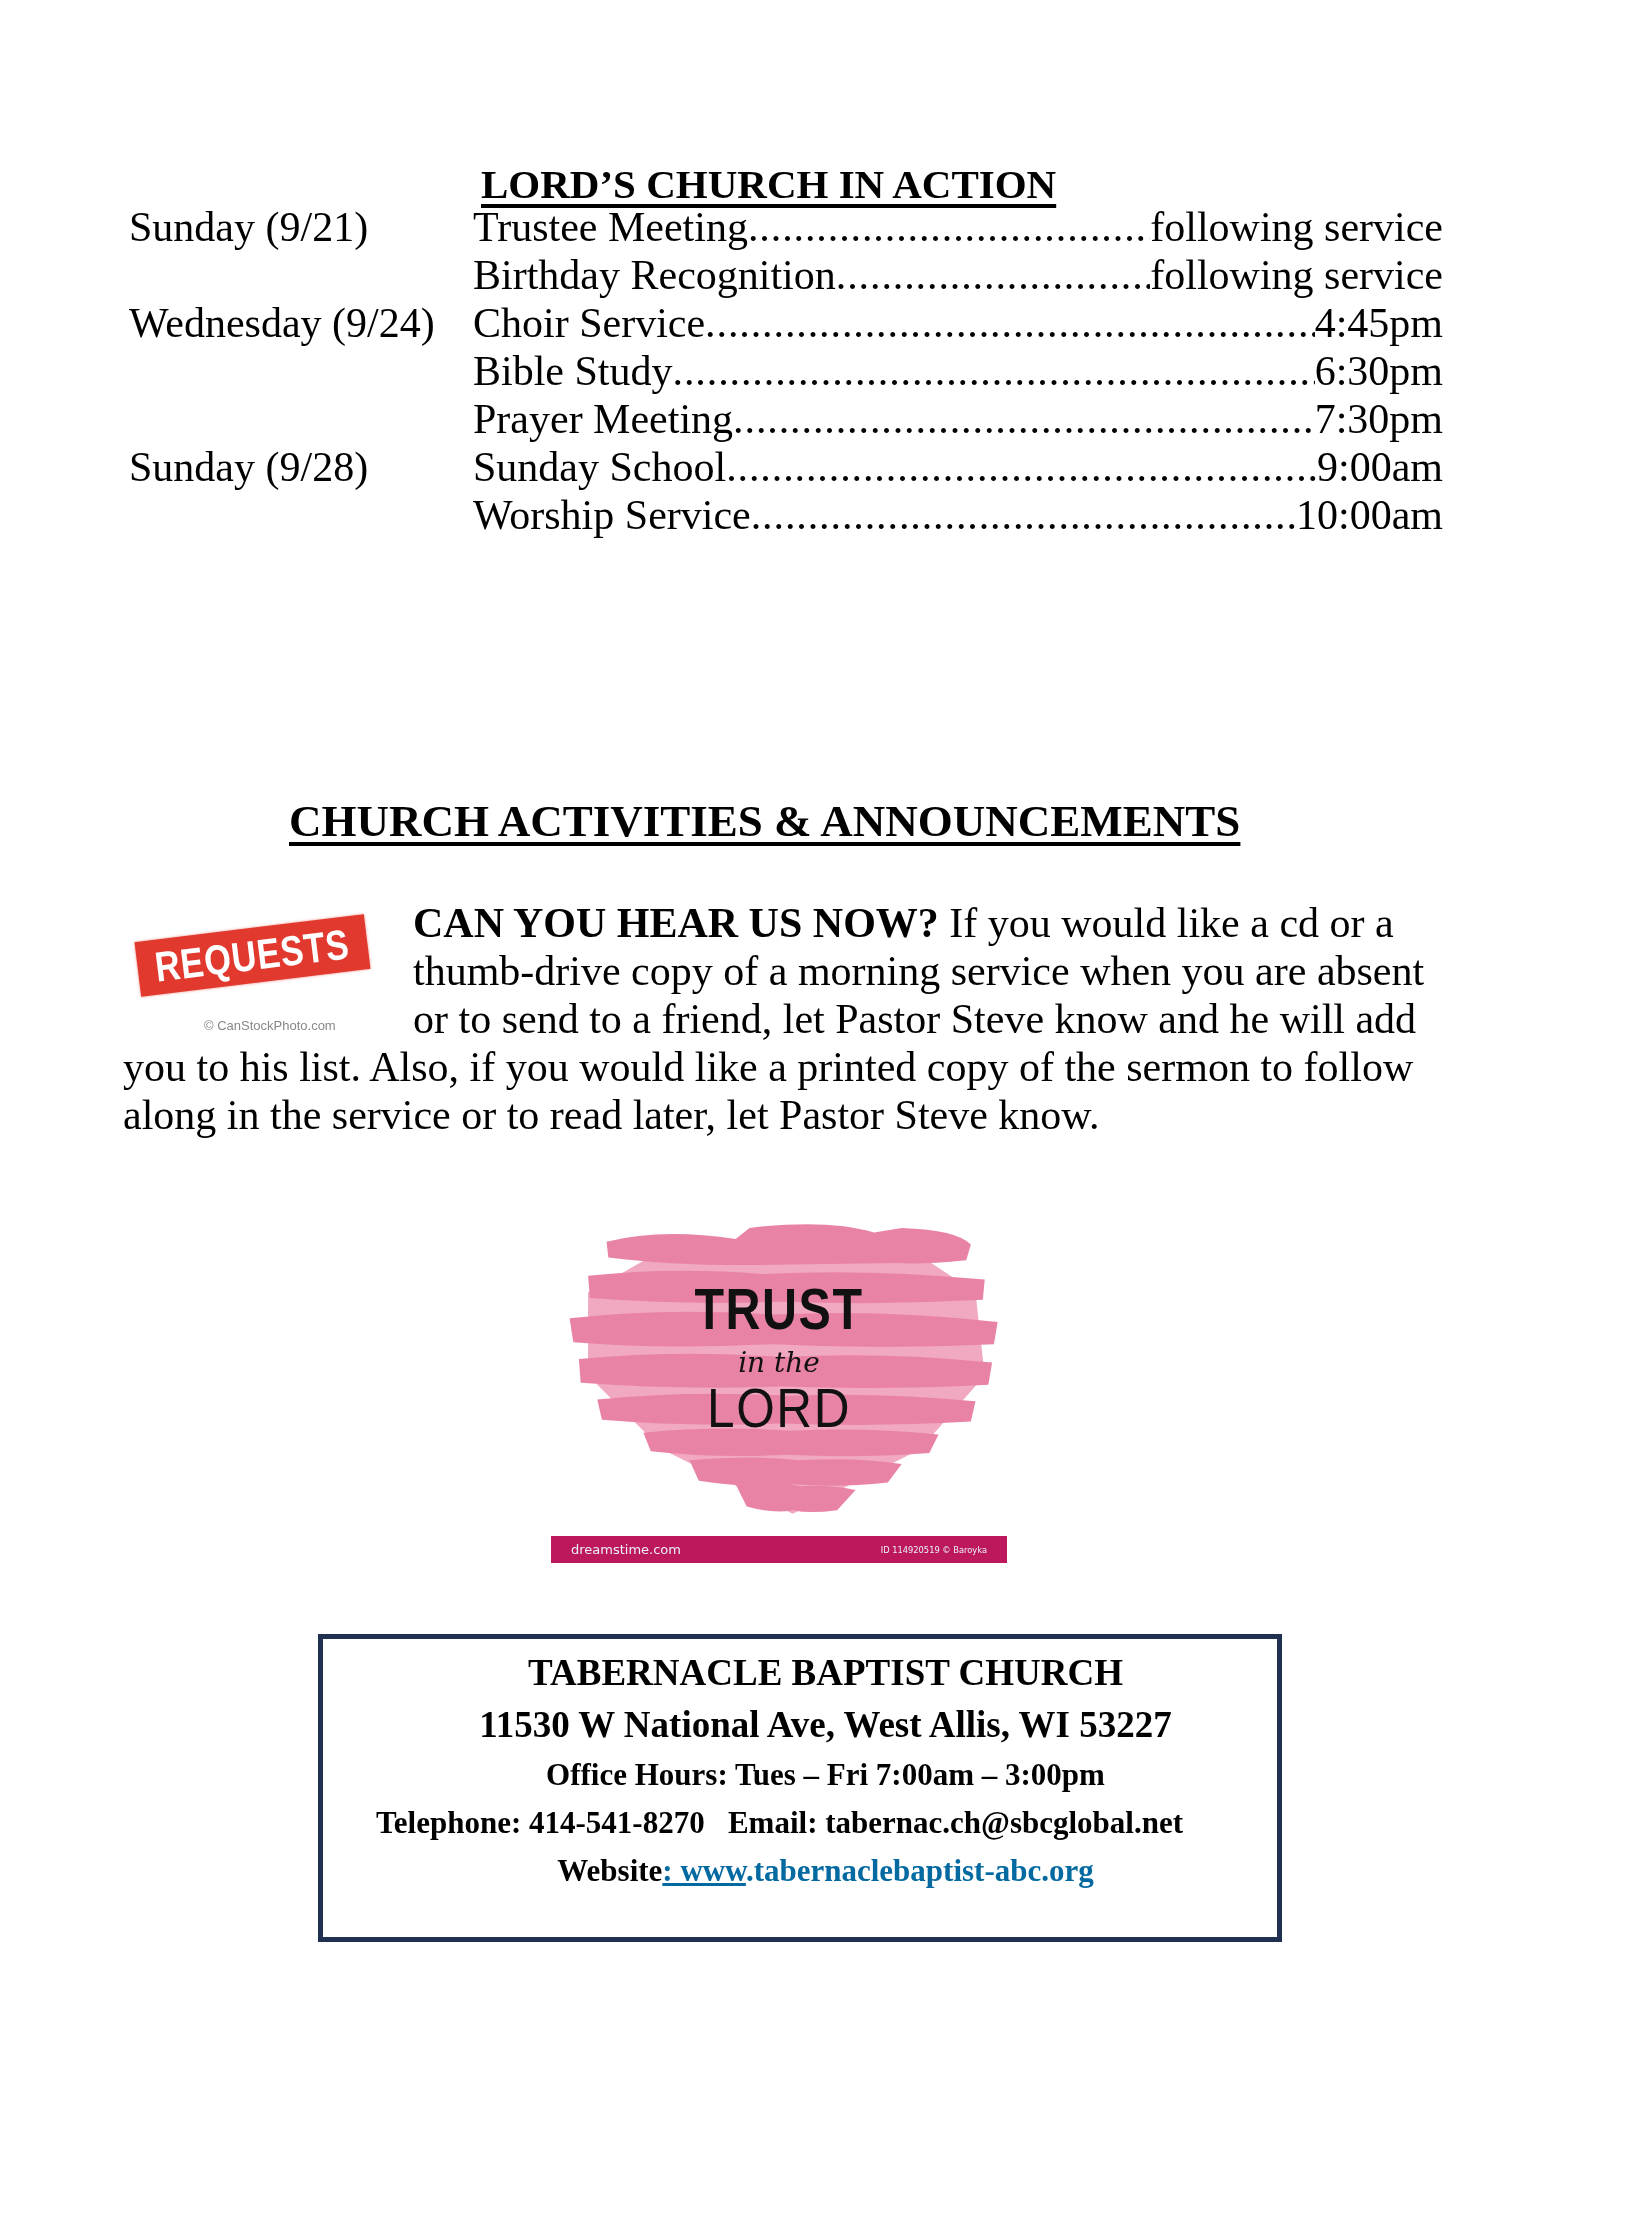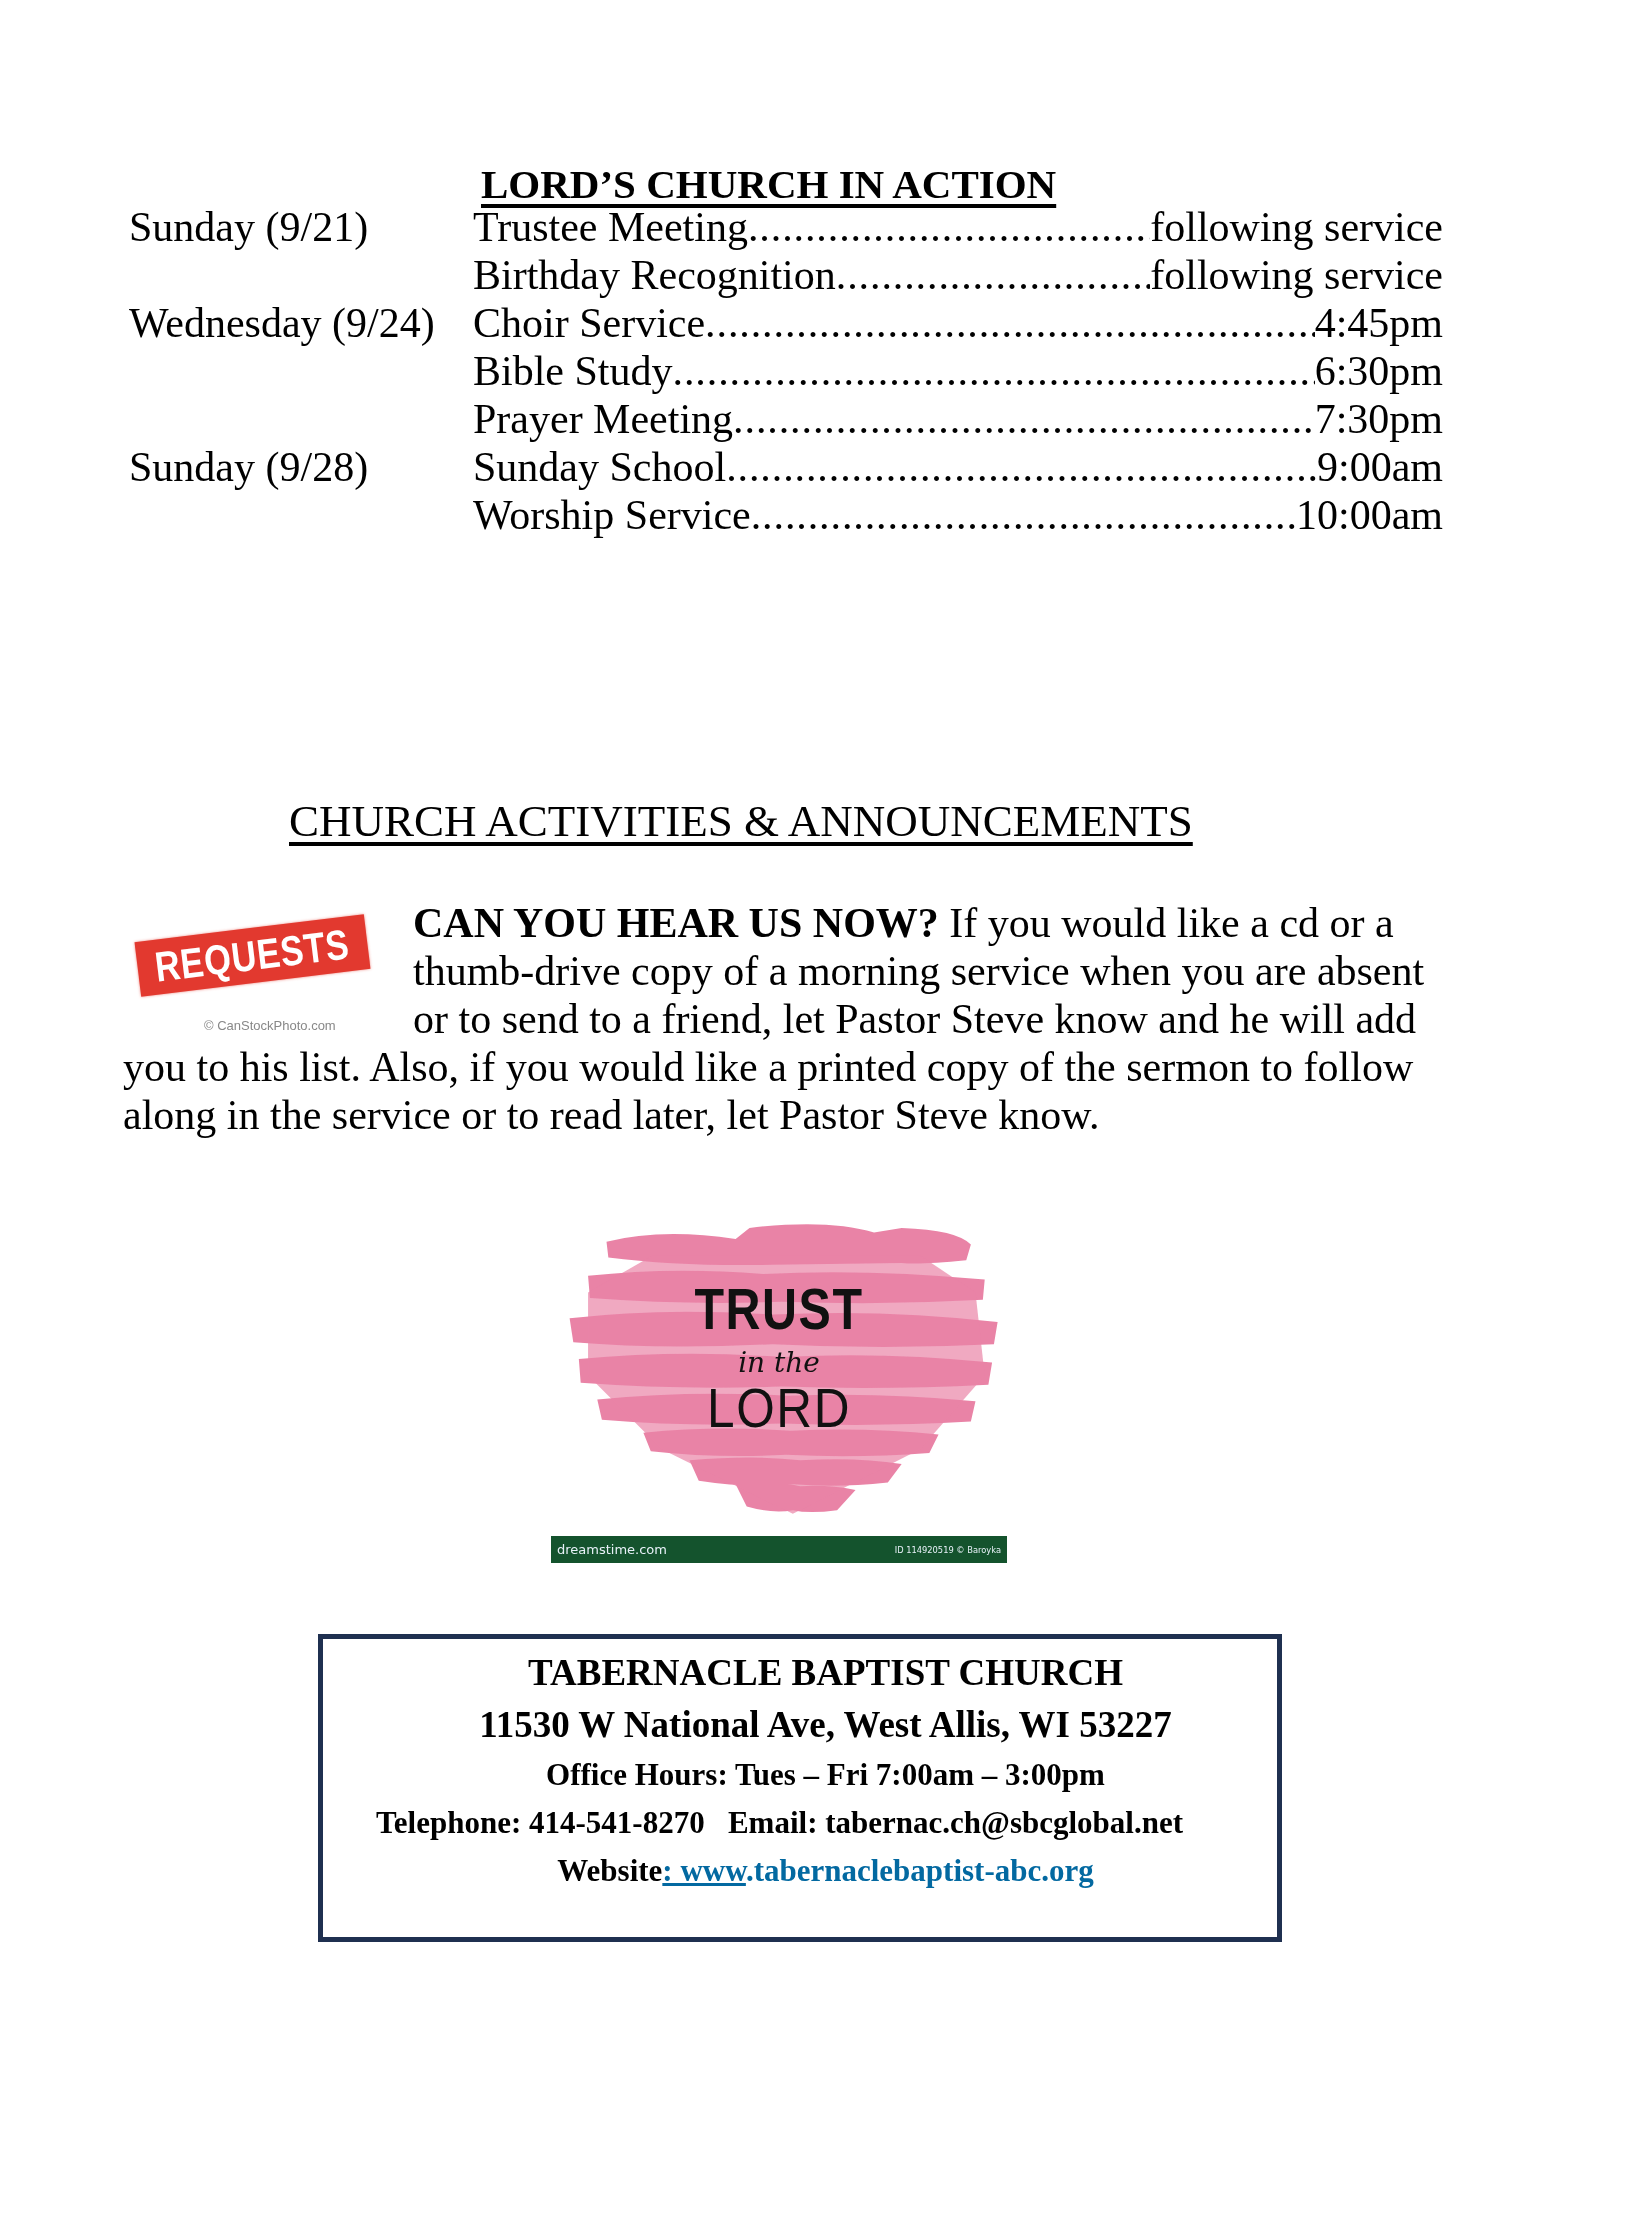--- a/index.html
+++ b/index.html
@@ -68,21 +68,21 @@
     .sched-leader::after {
       content: "........................................................................................................................................................................................................";
     }
     .sched-time { flex: 0 0 auto; }
 
     
     .title-2 {
       left: 289px;
       top: 794px;
       font-size: 45px;
-      font-weight: normal;
+      font-weight: bold;
       line-height: 55px;
       text-decoration: underline;
       text-decoration-thickness: 3.7px;
       text-underline-offset: 5.5px;
     }
     .requests-img {
       position: absolute;
       left: 126px;
       top: 909px;
       width: 254px;
@@ -167,25 +167,25 @@
       font-size: 55px;
       letter-spacing: 1.8px;
       transform: scaleX(0.9);
     }
     .trust-bar {
       position: absolute;
       left: 0;
       top: 345px;
       width: 456px;
       height: 27px;
-      background: #14532d;
+      background: #be185d;
       display: flex;
       align-items: center;
       justify-content: space-between;
-      padding: 0 6px;
+      padding: 0 20px;
       font-family: "DejaVu Sans", sans-serif;
       color: #e8f1f8;
     }
     .trust-bar .brand { font-size: 13px; }
     .trust-bar .id { font-size: 8.3px; }
 
     
     .contact-box {
       position: absolute;
       left: 318px;

